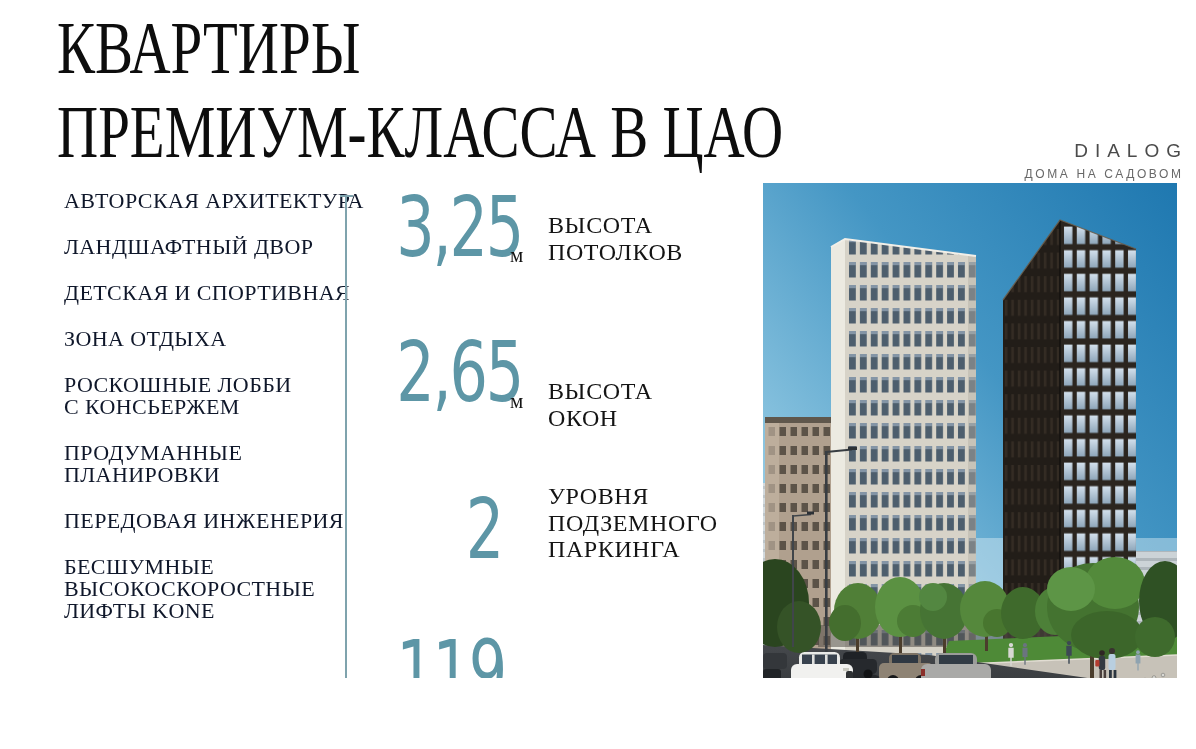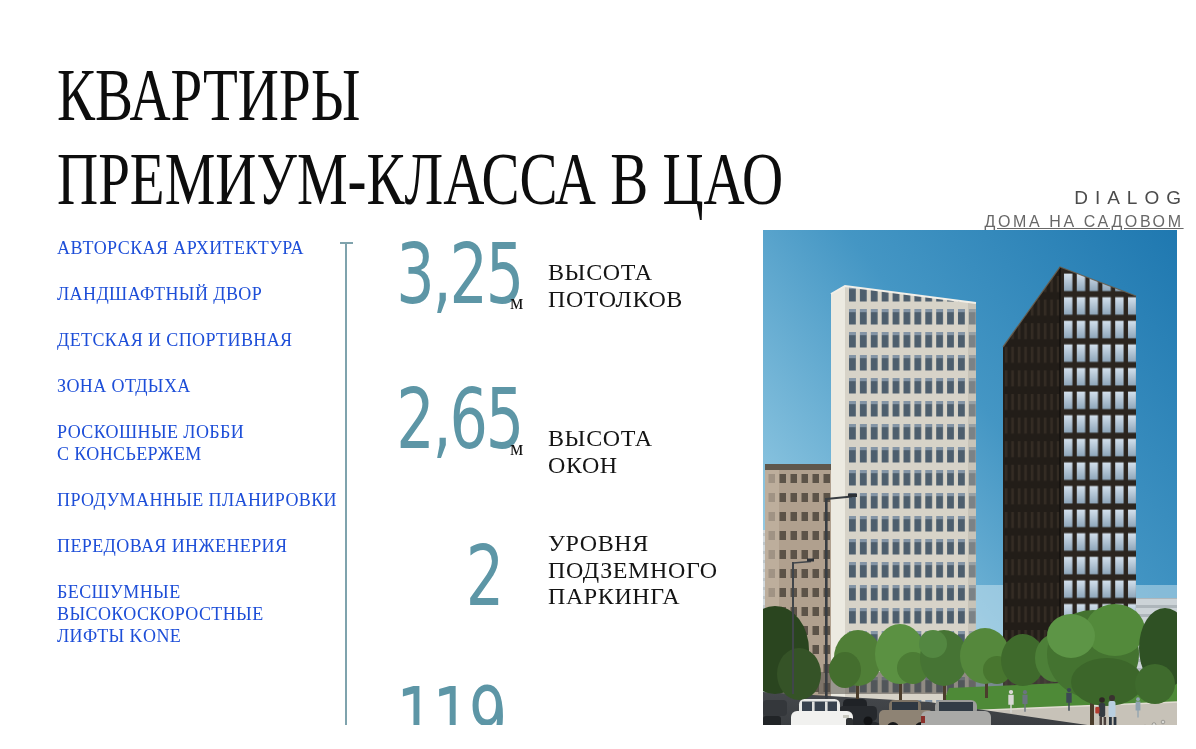--- a/index.html
+++ b/index.html
@@ -1,28 +1,28 @@
 <!DOCTYPE html>
 <html lang="ru"><head>
 <meta charset="utf-8">
 <style>
   html,body{margin:0;padding:0;background:#ffffff;}
   .slide{position:relative;width:1196px;height:678px;background:#ffffff;overflow:hidden;
-         font-family:"Liberation Serif",serif;margin-top:47px;}
+         font-family:"Liberation Serif",serif;}
 
   
   .title{position:absolute;left:57px;top:6px;font-size:75px;line-height:84px;
          font-weight:400;color:#0d0d0d;transform:scaleX(.76);transform-origin:0 0;
          white-space:nowrap;margin:0;}
   .title-line{display:block;}
 
   
-  .features{position:absolute;left:57px;top:190px;width:300px;margin:0;padding:0;
-            list-style:none;font-size:18px;line-height:22px;letter-spacing:.4px;
-            color:#1d4ed8;}
+  .features{position:absolute;left:64px;top:190px;width:300px;margin:0;padding:0;
+            list-style:none;font-size:22px;line-height:22px;letter-spacing:.4px;
+            color:#0f172a;}
   .features li{margin-bottom:24px;}
   .features li div{display:block;}
   .kone{font-weight:normal;}
 
   
   .divider{position:absolute;left:345px;top:195px;width:2px;height:511px;background:#7fa3ad;}
   .divider::before,.divider::after{content:"";position:absolute;left:-5.5px;width:13px;height:2px;background:#7fa3ad;}
   .divider::before{top:0;}
   .divider::after{bottom:0;}
 
@@ -36,22 +36,22 @@
              color:#141414;letter-spacing:.6px;}
   .stat--1{top:185px;} .stat--1 .u{top:58px;} .stat--1 .lab{top:27px;}
   .stat--2{top:330px;} .stat--2 .u{top:59px;} .stat--2 .lab{top:48px;}
   .stat--3{top:487px;} .stat--3 .lab{top:-4px;}
   .stat--4{top:629px;} .stat--4 .lab{top:46px;}
 
   
   .logo{position:absolute;top:136px;left:880px;width:301px;text-align:right;
         font-family:"Liberation Sans",sans-serif;}
   .logo-name{font-size:19px;line-height:30px;letter-spacing:7px;margin-right:-7px;color:#4b4b4b;}
-  .logo-tag{font-size:16px;line-height:13px;letter-spacing:2.6px;margin-right:-2.6px;
-            color:#686868;margin-top:2px;text-decoration:underline;}
+  .logo-tag{font-size:12px;line-height:13px;letter-spacing:2.6px;margin-right:-2.6px;
+            color:#686868;margin-top:2px;}
 
   
   .render{position:absolute;left:763px;top:183px;width:414px;height:534px;overflow:hidden;}
   .render svg{display:block;width:414px;height:534px;}
 </style>
 </head>
 <body>
 
 <div class="slide">
 

